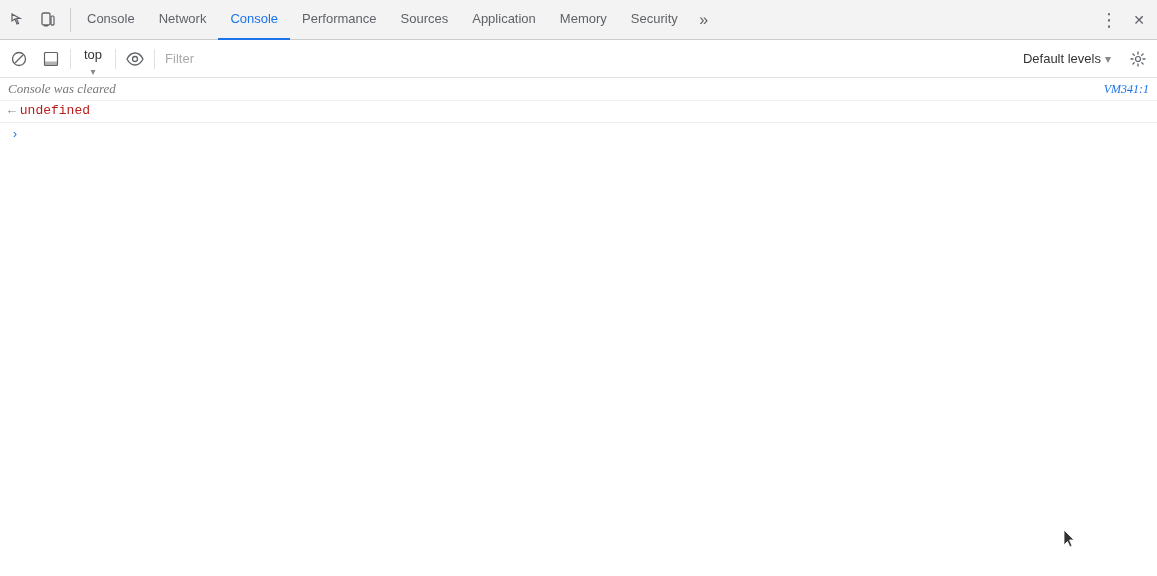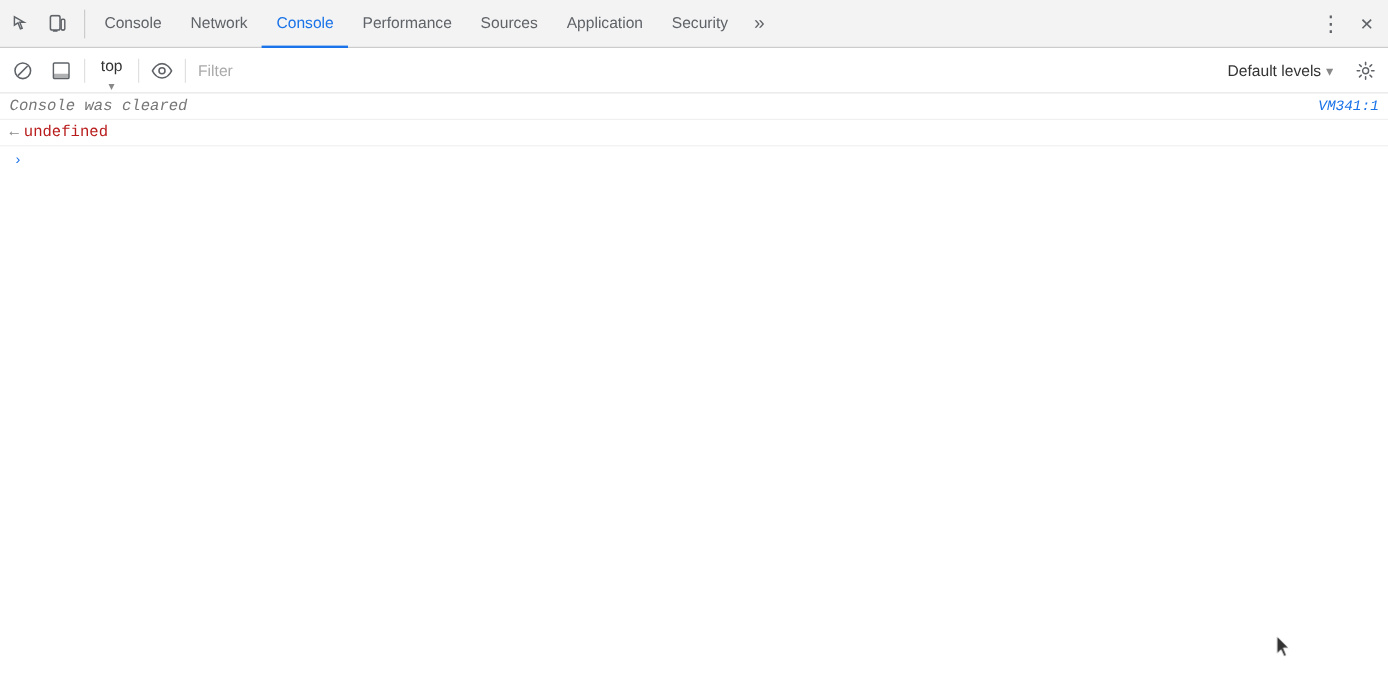--- a/index.html
+++ b/index.html
@@ -216,21 +216,21 @@
       position: relative;
       overflow-y: auto;
       height: calc(576px - 40px - 38px);
     }
 
     .console-message {
       display: flex;
       align-items: baseline;
       padding: 3px 8px;
       border-bottom: 1px solid #f0f0f0;
-      font-family: Liberation Mono, monospace;
+      font-family: Liberation Serif, serif;
       font-size: 13px;
       color: #555;
       min-height: 22px;
     }
 
     .console-message.cleared {
       color: #777;
       font-style: italic;
     }
 
@@ -320,20 +320,23 @@
   <div class="tab-item">
     <span>Performance</span>
   </div>
   <div class="tab-item">
     <span>Sources</span>
   </div>
   <div class="tab-item">
     <span>Application</span>
   </div>
   <div class="tab-item">
+    <span>Memory</span>
+  </div>
+  <div class="tab-item">
     <span>Security</span>
   </div>
 
   <div class="tab-overflow">
     <span>»</span>
   </div>
 
   <div class="tabs-spacer"></div>
 
   <div class="devtools-actions-right">

